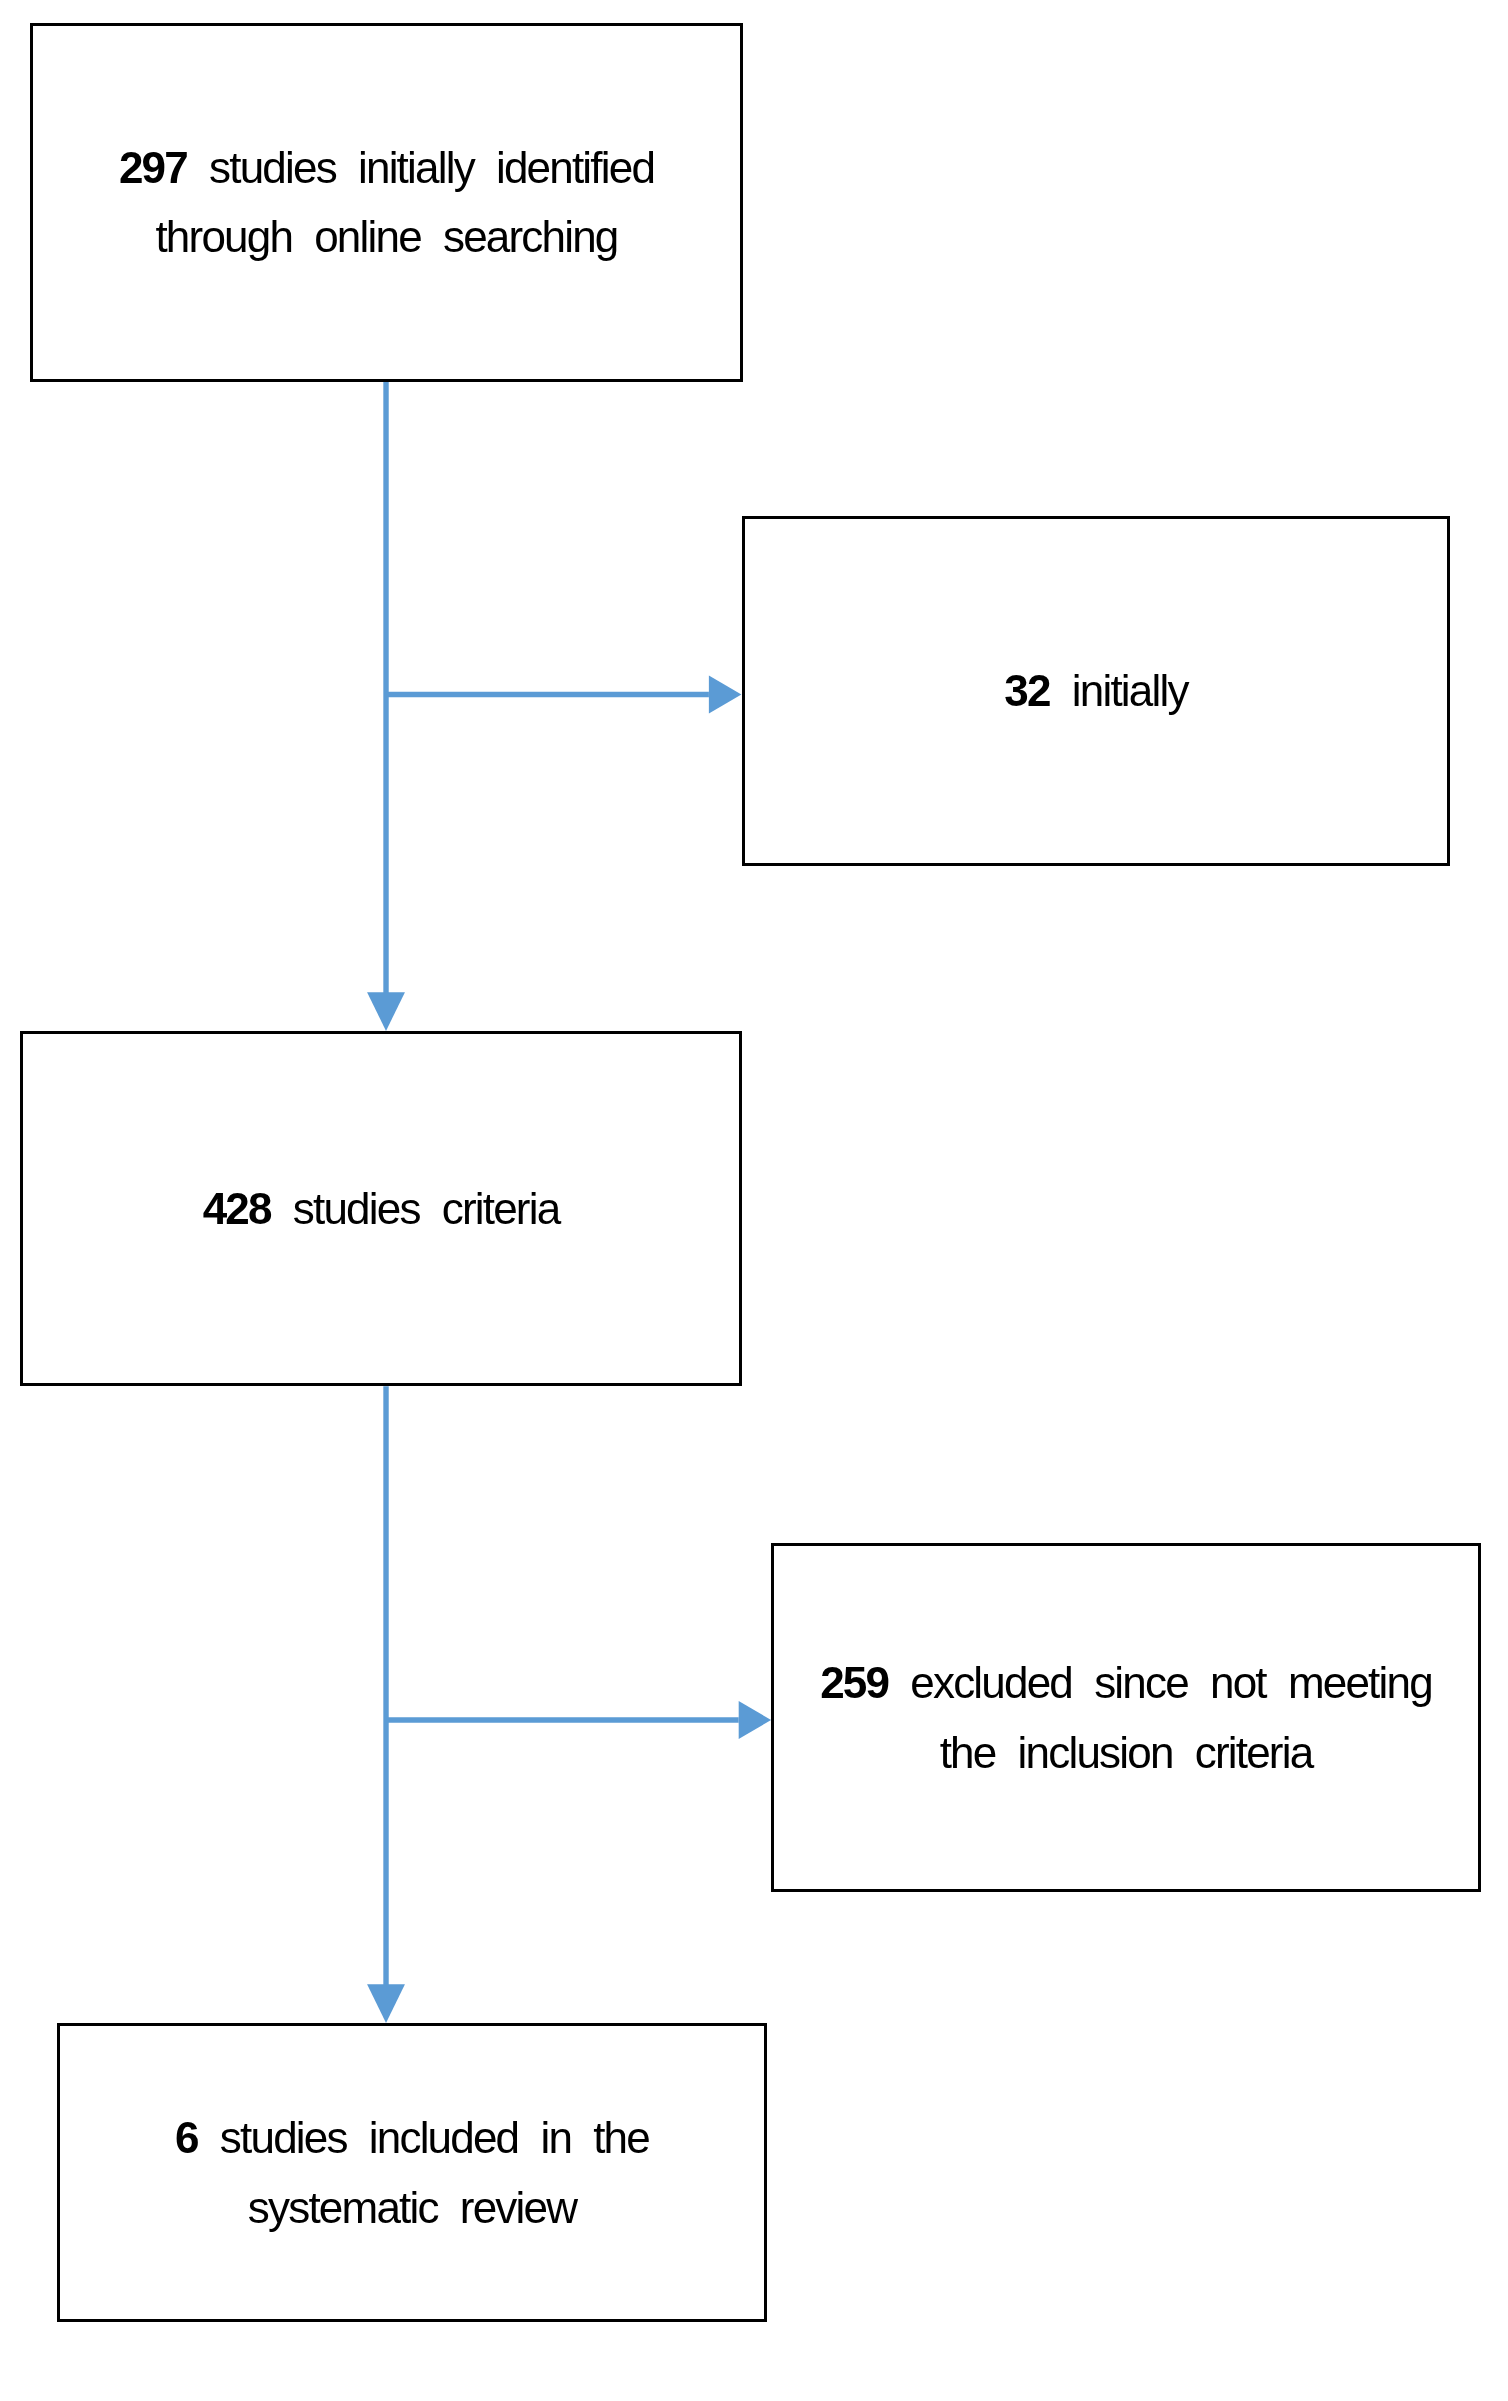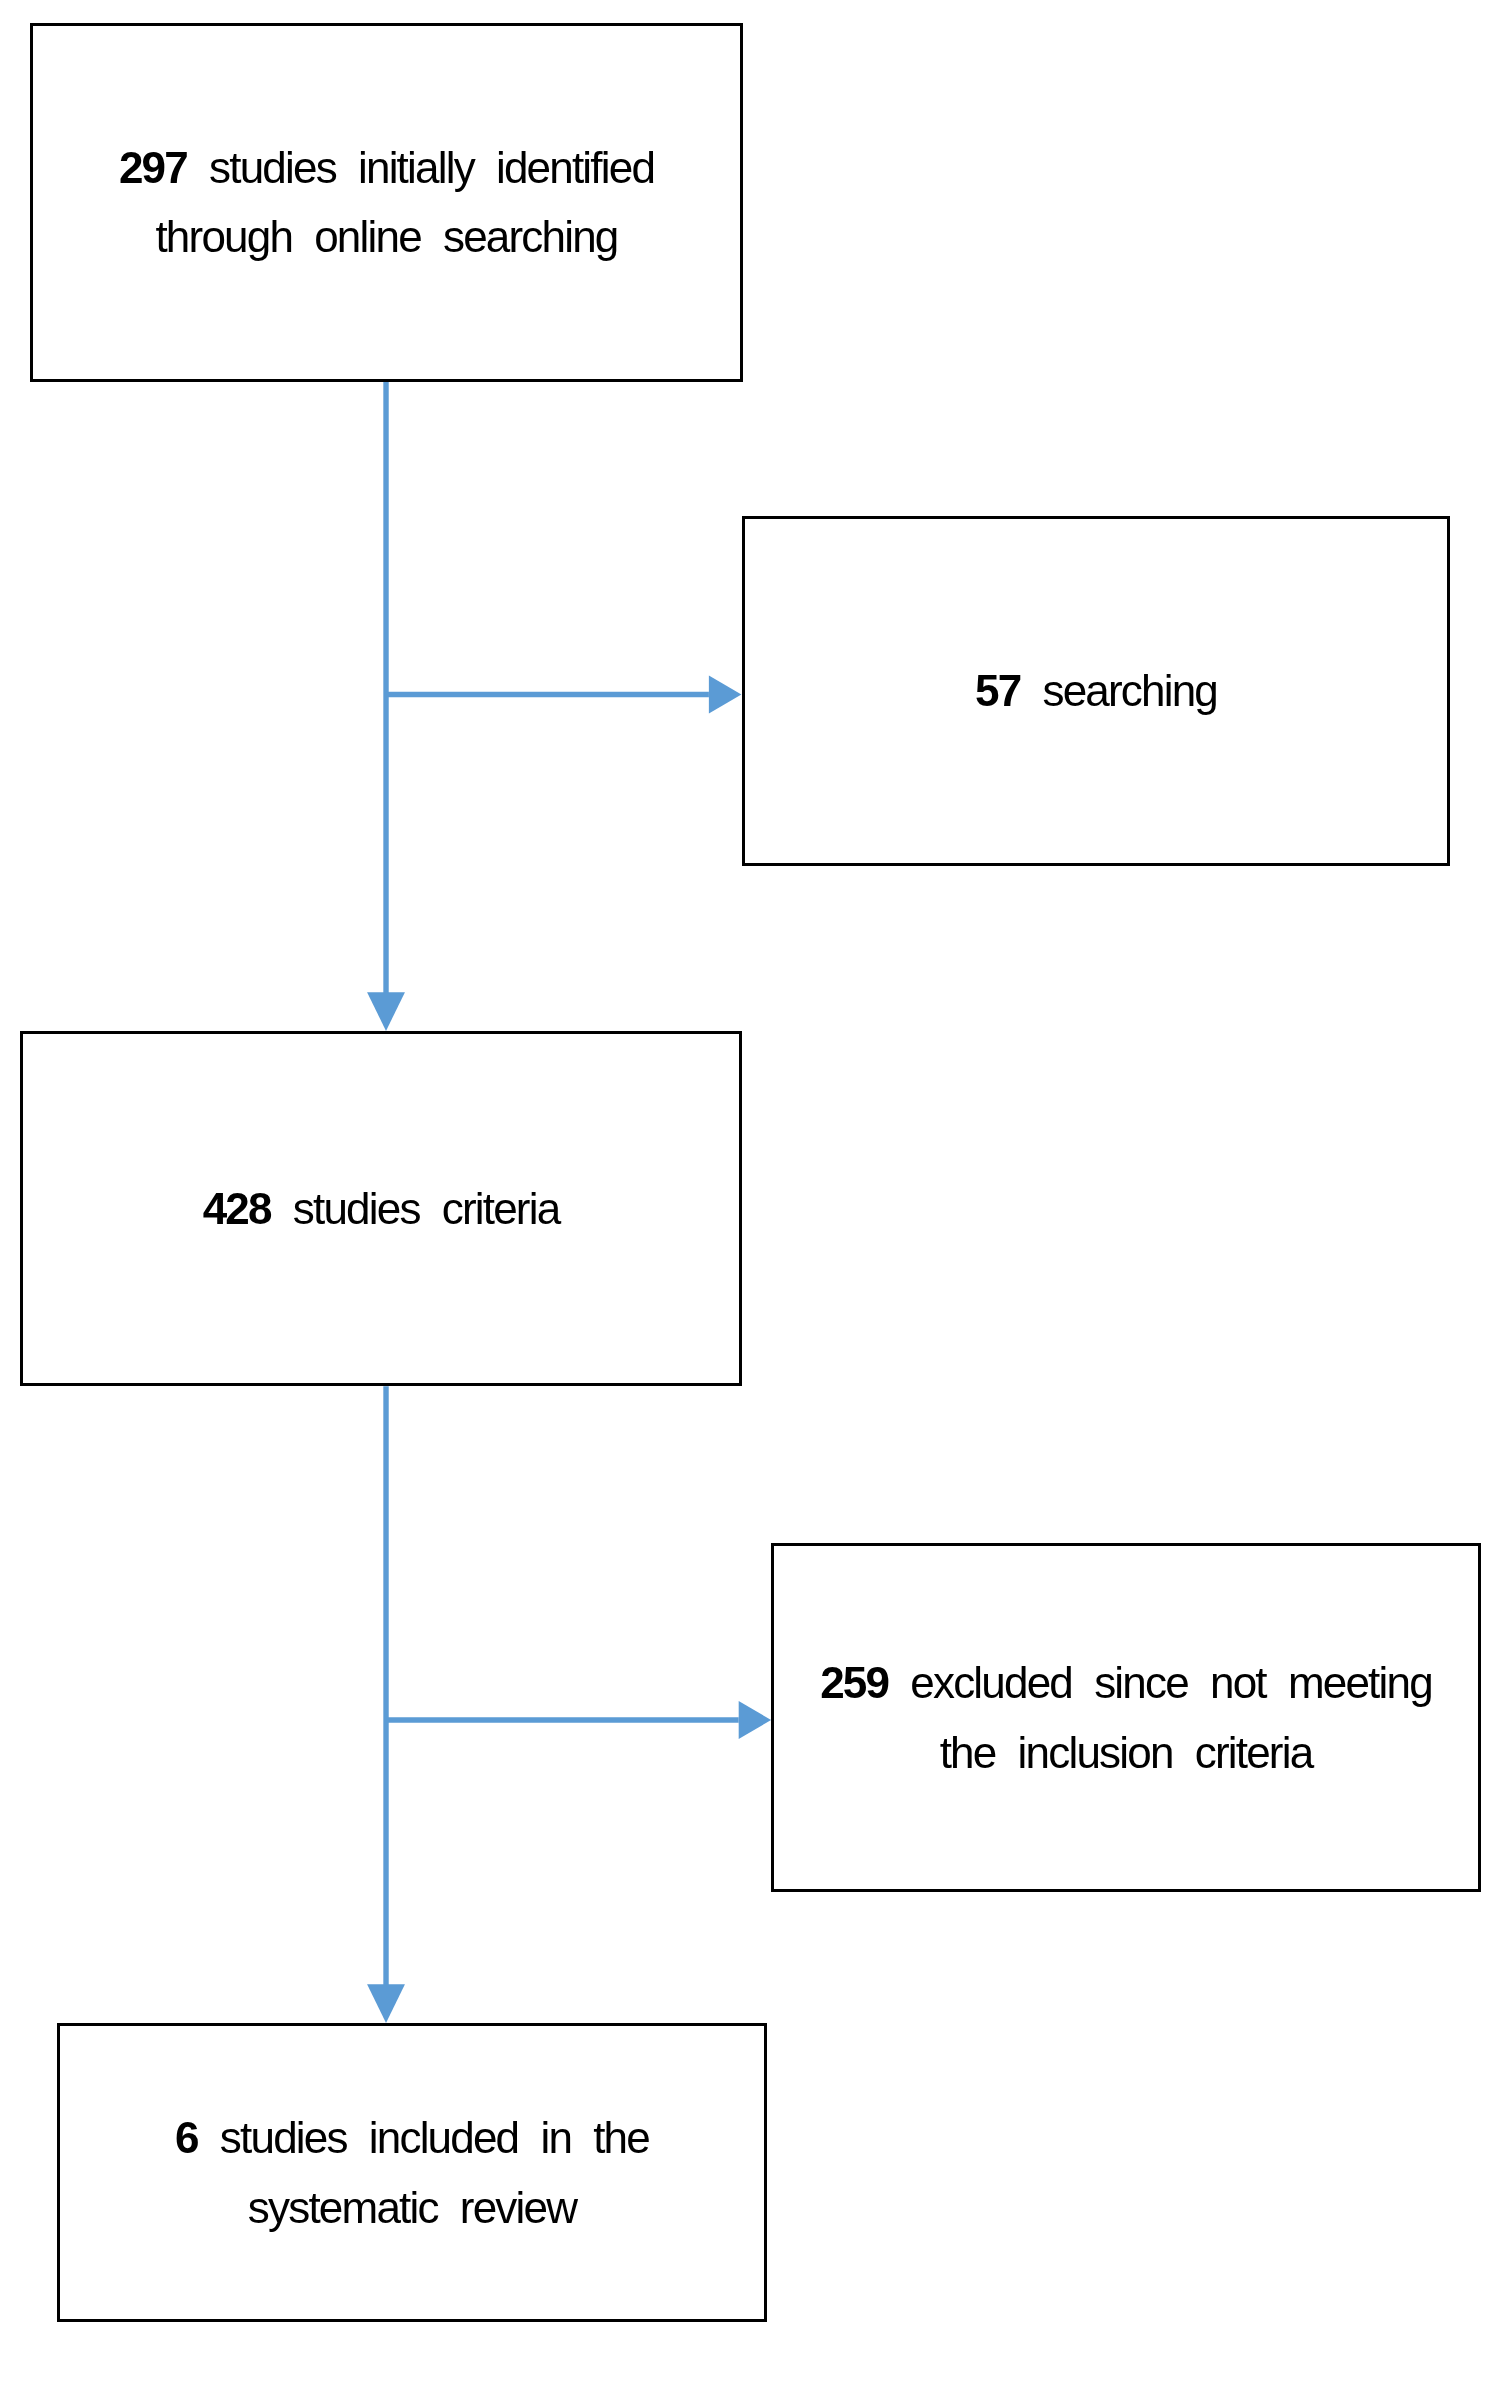--- a/index.html
+++ b/index.html
@@ -97,22 +97,22 @@
 
   <div class="flow-box" id="box-identified">
     <div class="box-text">
       <span class="count">297</span>
       <span class="label">studies initially identified through online searching</span>
     </div>
   </div>
 
   <div class="flow-box" id="box-excluded-initial">
     <div class="box-text">
-      <span class="count">57</span>
-      <span class="label">searching</span>
+      <span class="count">32</span>
+      <span class="label">initially</span>
     </div>
   </div>
 
   <div class="flow-box" id="box-screened">
     <div class="box-text">
       <span class="count">428</span>
       <span class="label">studies criteria</span>
     </div>
   </div>
 

